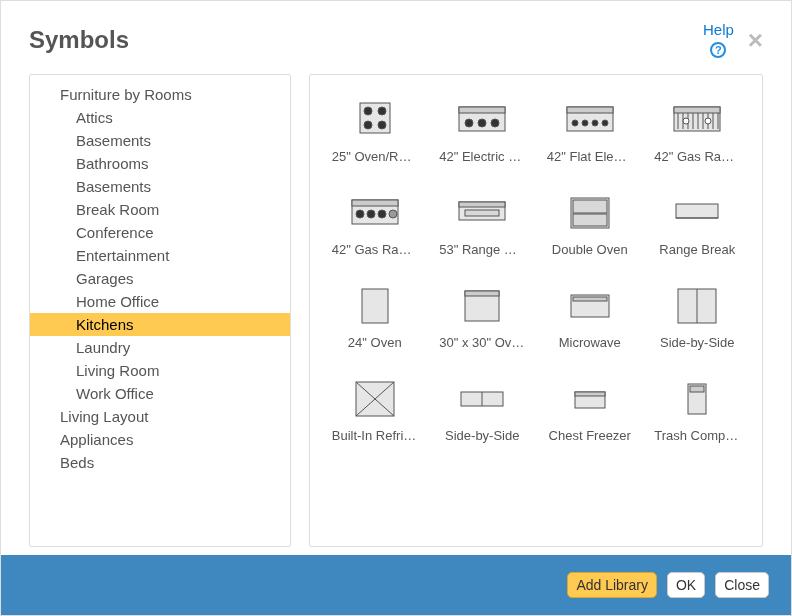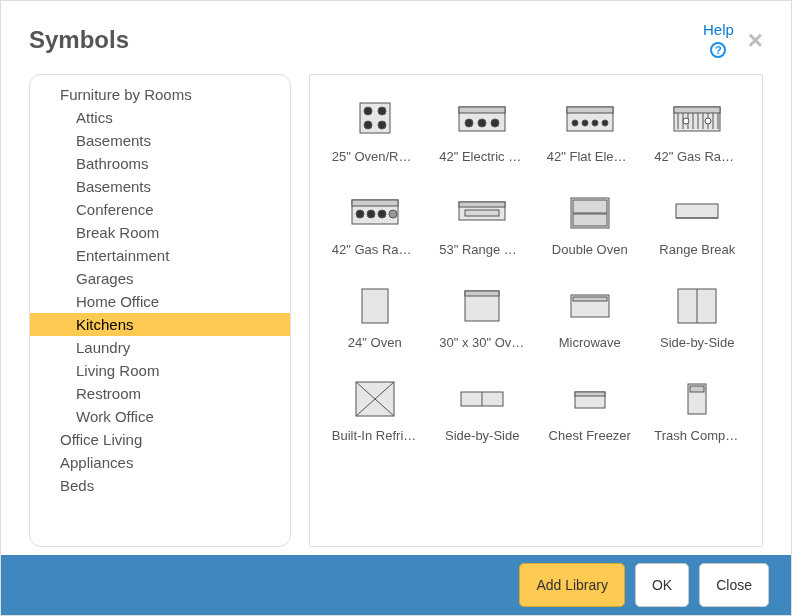--- a/index.html
+++ b/index.html
@@ -55,21 +55,21 @@
   .body {
     flex: 1;
     padding: 6px 28px 8px 28px;
     display: flex;
     gap: 18px;
     overflow: hidden;
   }
   .tree-panel {
     width: 262px;
     border: 1px solid #ddd;
-    border-radius: 12px;
+    border-radius: 2px;
     overflow-y: auto;
     padding: 8px 0;
   }
   .tree-item {
     padding: 3px 0 3px 12px;
     font-size: 15px;
     color: #555;
     cursor: pointer;
     white-space: nowrap;
   }
@@ -115,22 +115,22 @@
   .footer {
     background: #3e88bf;
     height: 60px;
     display: flex;
     justify-content: flex-end;
     align-items: center;
     padding: 0 22px;
     gap: 10px;
   }
   .btn {
-    height: 44px;
-    padding: 0 16px;
+    height: 26px;
+    padding: 0 8px;
     border: 1px solid #c9c9c9;
     border-radius: 5px;
     background: #fff;
     font-size: 14px;
     color: #333;
     cursor: pointer;
   }
   .btn.primary {
     background: #ffca52;
     border-color: #d9a630;
@@ -154,31 +154,30 @@
   </div>
 
   <div class="body">
 
     <div class="tree-panel" id="tree-panel">
         <div class="tree-item level-1">Furniture by Rooms</div>
         <div class="tree-item level-2">Attics</div>
         <div class="tree-item level-2">Basements</div>
         <div class="tree-item level-2">Bathrooms</div>
         <div class="tree-item level-2">Basements</div>
+        <div class="tree-item level-2">Break Room</div>
         <div class="tree-item level-2">Conference</div>
-        <div class="tree-item level-2">Break Room</div>
         <div class="tree-item level-2">Entertainment</div>
         <div class="tree-item level-2">Garages</div>
         <div class="tree-item level-2">Home Office</div>
         <div class="tree-item level-2 selected">Kitchens</div>
         <div class="tree-item level-2">Laundry</div>
         <div class="tree-item level-2">Living Room</div>
-        <div class="tree-item level-2">Restroom</div>
         <div class="tree-item level-2">Work Office</div>
-        <div class="tree-item level-1">Office Living</div>
+        <div class="tree-item level-1">Living Layout</div>
         <div class="tree-item level-1">Appliances</div>
         <div class="tree-item level-1">Beds</div>
       </div>
 
     <div class="grid-panel">
       <div class="grid" id="symbol-grid">
           <div class="sym">
             <div class="sym-icon">
               <svg viewBox="0 0 50 40" width="50" height="40">
                 <g stroke="#555" fill="#e6e6e6" stroke-width="1">

